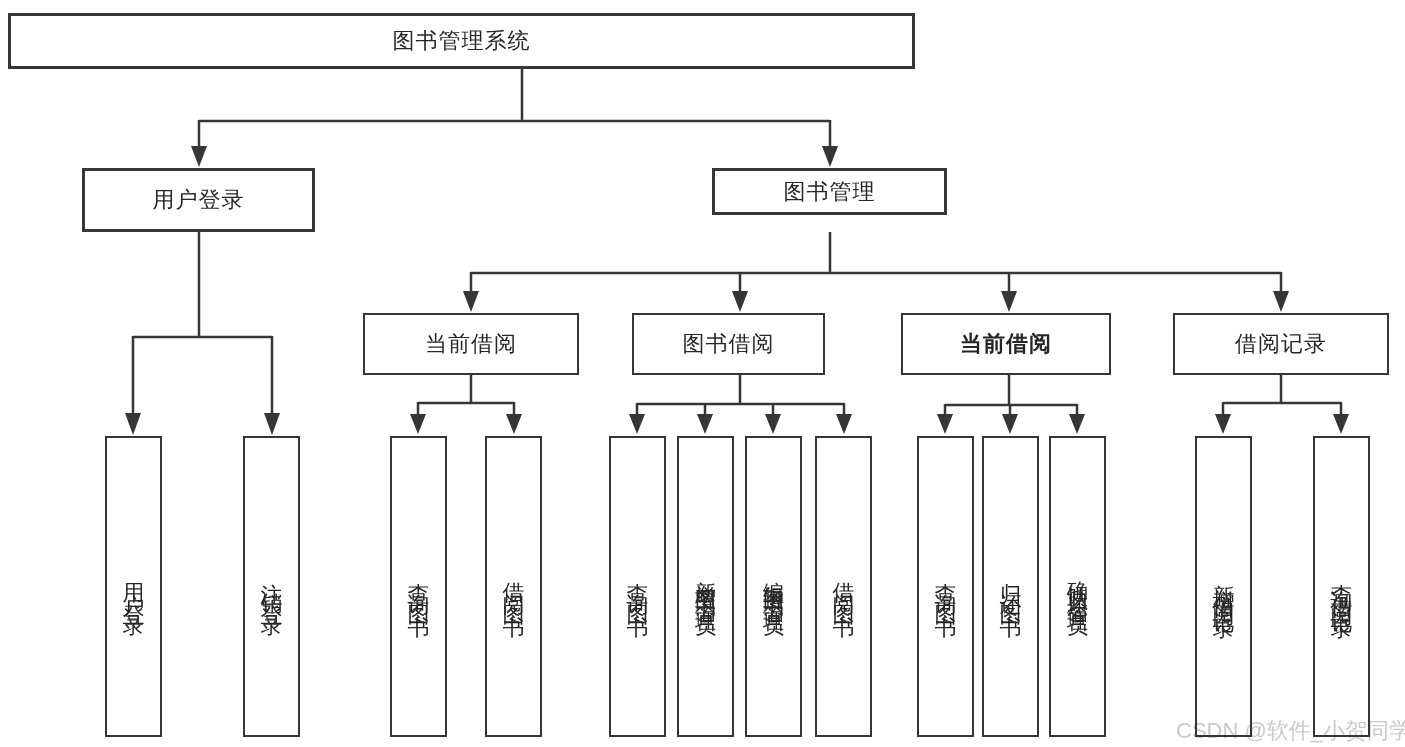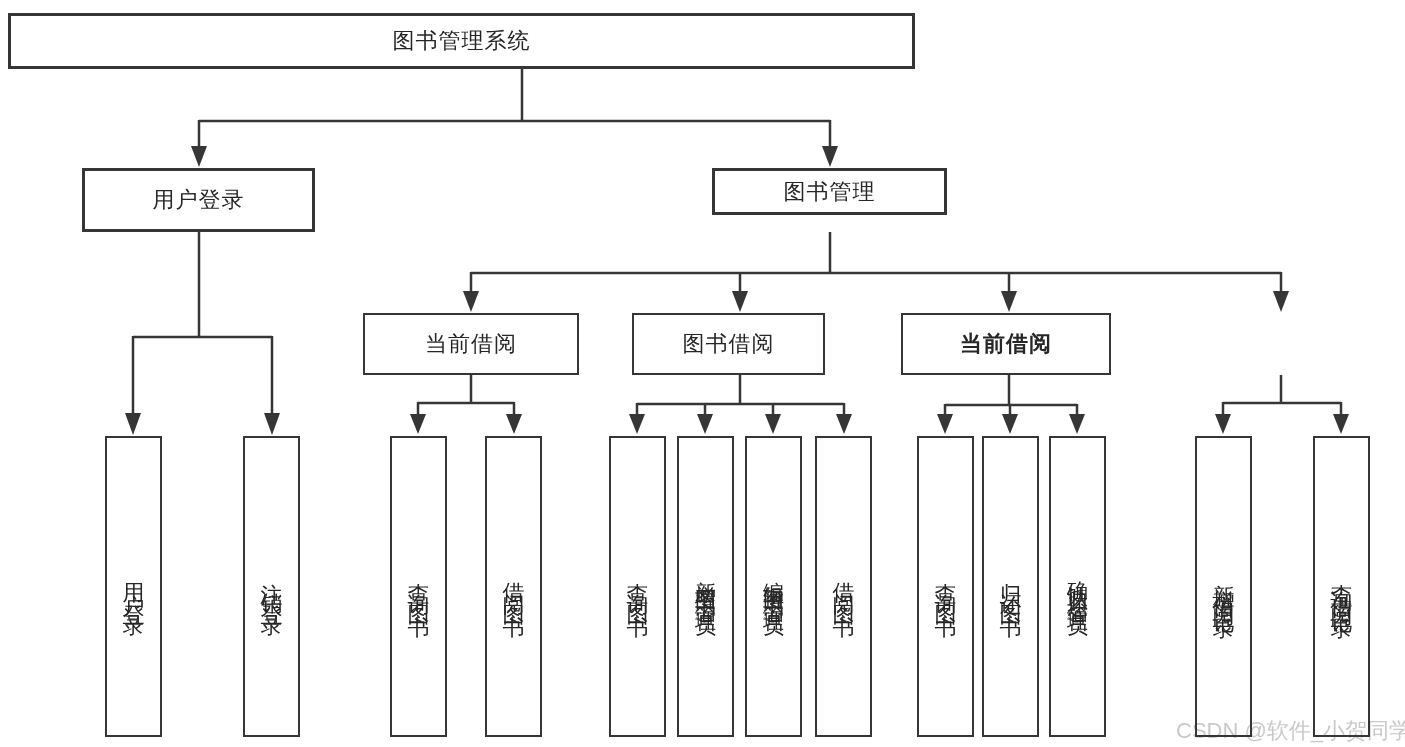--- a/index.html
+++ b/index.html
@@ -114,20 +114,23 @@
 
   <div class="box hbox l3 n-recommend">
     <span class="hlabel">当前借阅</span>
   </div>
   <div class="box hbox l3 n-borrowing">
     <span class="hlabel">图书借阅</span>
   </div>
   <div class="box hbox l3 n-current">
     <span class="hlabel">当前借阅</span>
   </div>
+  <div class="box hbox l3 n-records">
+    <span class="hlabel">借阅记录</span>
+  </div>
 
   <div class="box vbox v1">
     <span class="vlabel">用户登录</span>
   </div>
   <div class="box vbox v2">
     <span class="vlabel">注销登录</span>
   </div>
 
   <div class="box vbox v3">
     <span class="vlabel">查询图书</span>

